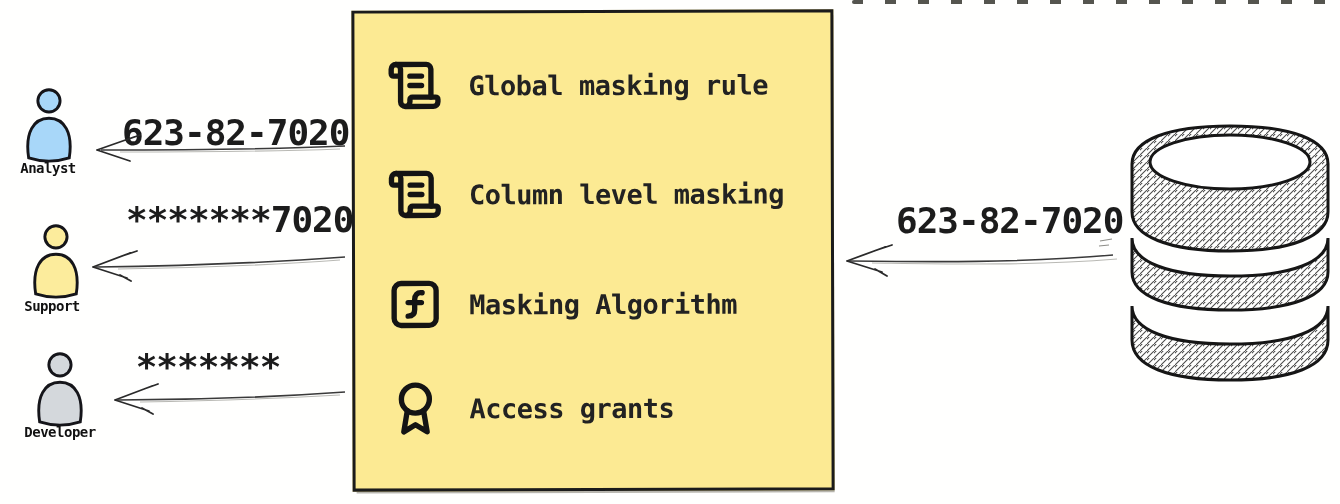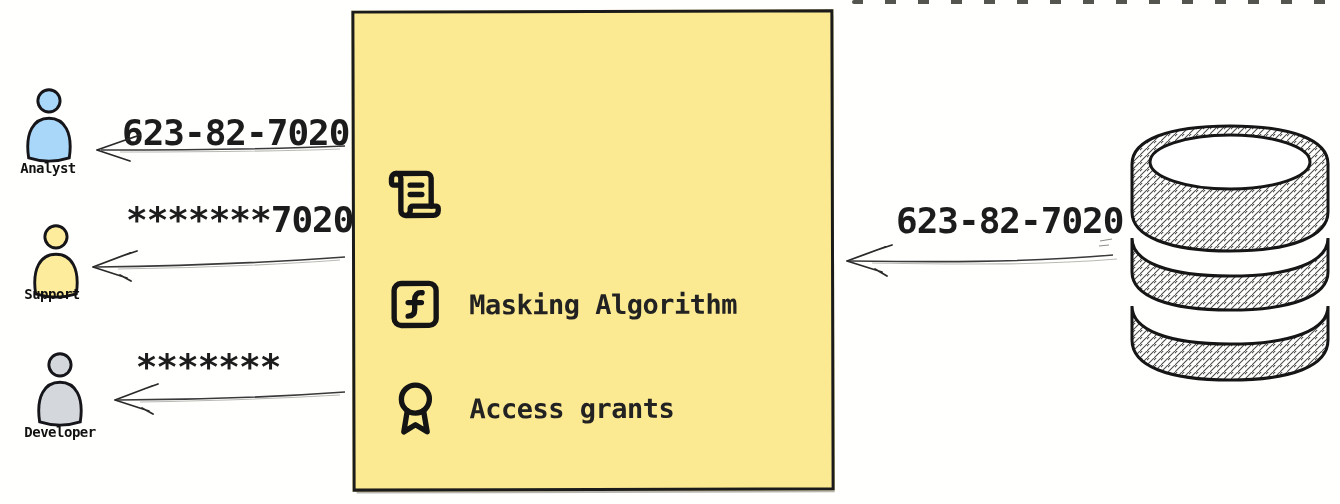--- a/index.html
+++ b/index.html
@@ -54,30 +54,42 @@
 </style>
 </head>
 <body>
 
 <div id="canvas">
 
   <div class="top-dashes"></div>
 
   <div class="policy-box" style="background-color: rgb(252, 234, 147);">
 
+    <div class="box-row row-1">
+      <svg class="row-icon" viewBox="0 0 24 24">
+        <g class="stroke-ic" stroke-width="2.3">
+          <path d="M15 12h-5"></path>
+            <path d="M15 8h-5"></path>
+          <path d="M19 17V5a2 2 0 0 0-2-2H4"></path>
+          <path d="M8 21h12a2 2 0 0 0 2-2v-1a1 1 0 0 0-1-1H11a1 1 0 0 0-1 1v1a2 2 0 1 1-4 0V5a2 2 0 1 0-4 0v2a1 1 0 0 0 1 1h3"></path>
+        </g>
+      </svg>
+      <span class="row-label">Global masking rule</span>
+    </div>
 
     <div class="box-row row-2">
       <svg class="row-icon" viewBox="0 0 24 24">
         <g class="stroke-ic" stroke-width="2.3">
           <path d="M15 12h-5"></path>
             <path d="M15 8h-5"></path>
           <path d="M19 17V5a2 2 0 0 0-2-2H4"></path>
           <path d="M8 21h12a2 2 0 0 0 2-2v-1a1 1 0 0 0-1-1H11a1 1 0 0 0-1 1v1a2 2 0 1 1-4 0V5a2 2 0 1 0-4 0v2a1 1 0 0 0 1 1h3"></path>
         </g>
       </svg>
+      <span class="row-label">Column level masking</span>
     </div>
 
     <div class="box-row row-3">
       <svg class="row-icon" viewBox="0 0 24 24">
         <g class="stroke-ic" stroke-width="2.3">
           <rect width="18" height="18" x="3" y="3" rx="3"></rect>
           <path d="M9 17c2 0 2.8-1 2.8-2.8V10c0-2 1-3.3 3.2-3"></path>
           <path d="M9 11.2h5.7"></path>
         </g>
       </svg>
@@ -102,21 +114,21 @@
     </g>
   </svg>
   <div class="actor-name" style="left:0;top:160px;width:96px">Analyst</div>
 
   <svg class="actor-svg" style="left:26px;top:222px" width="58" height="78" viewBox="0 0 60 78">
     <g stroke="#15151a" stroke-width="3" style="fill: rgb(252, 236, 156);">
       <circle cx="31" cy="14" r="11.5"></circle>
       <path d="M10 73 C6 47 15 32 31 32 C47 32 56 47 52 73 C38 77.5 24 77.5 10 73 Z"></path>
     </g>
   </svg>
-  <div class="actor-name" style="left:4px;top:286px;width:96px">Support</div>
+  <div class="actor-name" style="left:4px;top:298px;width:96px">Support</div>
 
   <svg class="actor-svg" style="left:30px;top:350px" width="58" height="78" viewBox="0 0 60 78">
     <g stroke="#15151a" stroke-width="3" style="fill: rgb(212, 216, 220);">
       <circle cx="31" cy="14" r="11.5"></circle>
       <path d="M10 73 C6 47 15 32 31 32 C47 32 56 47 52 73 C38 77.5 24 77.5 10 73 Z"></path>
     </g>
   </svg>
   <div class="actor-name" style="left:0;top:424px;width:120px">Developer</div>
 
   <div class="value-label" style="left:122px;top:112px">623-82-7020</div>

